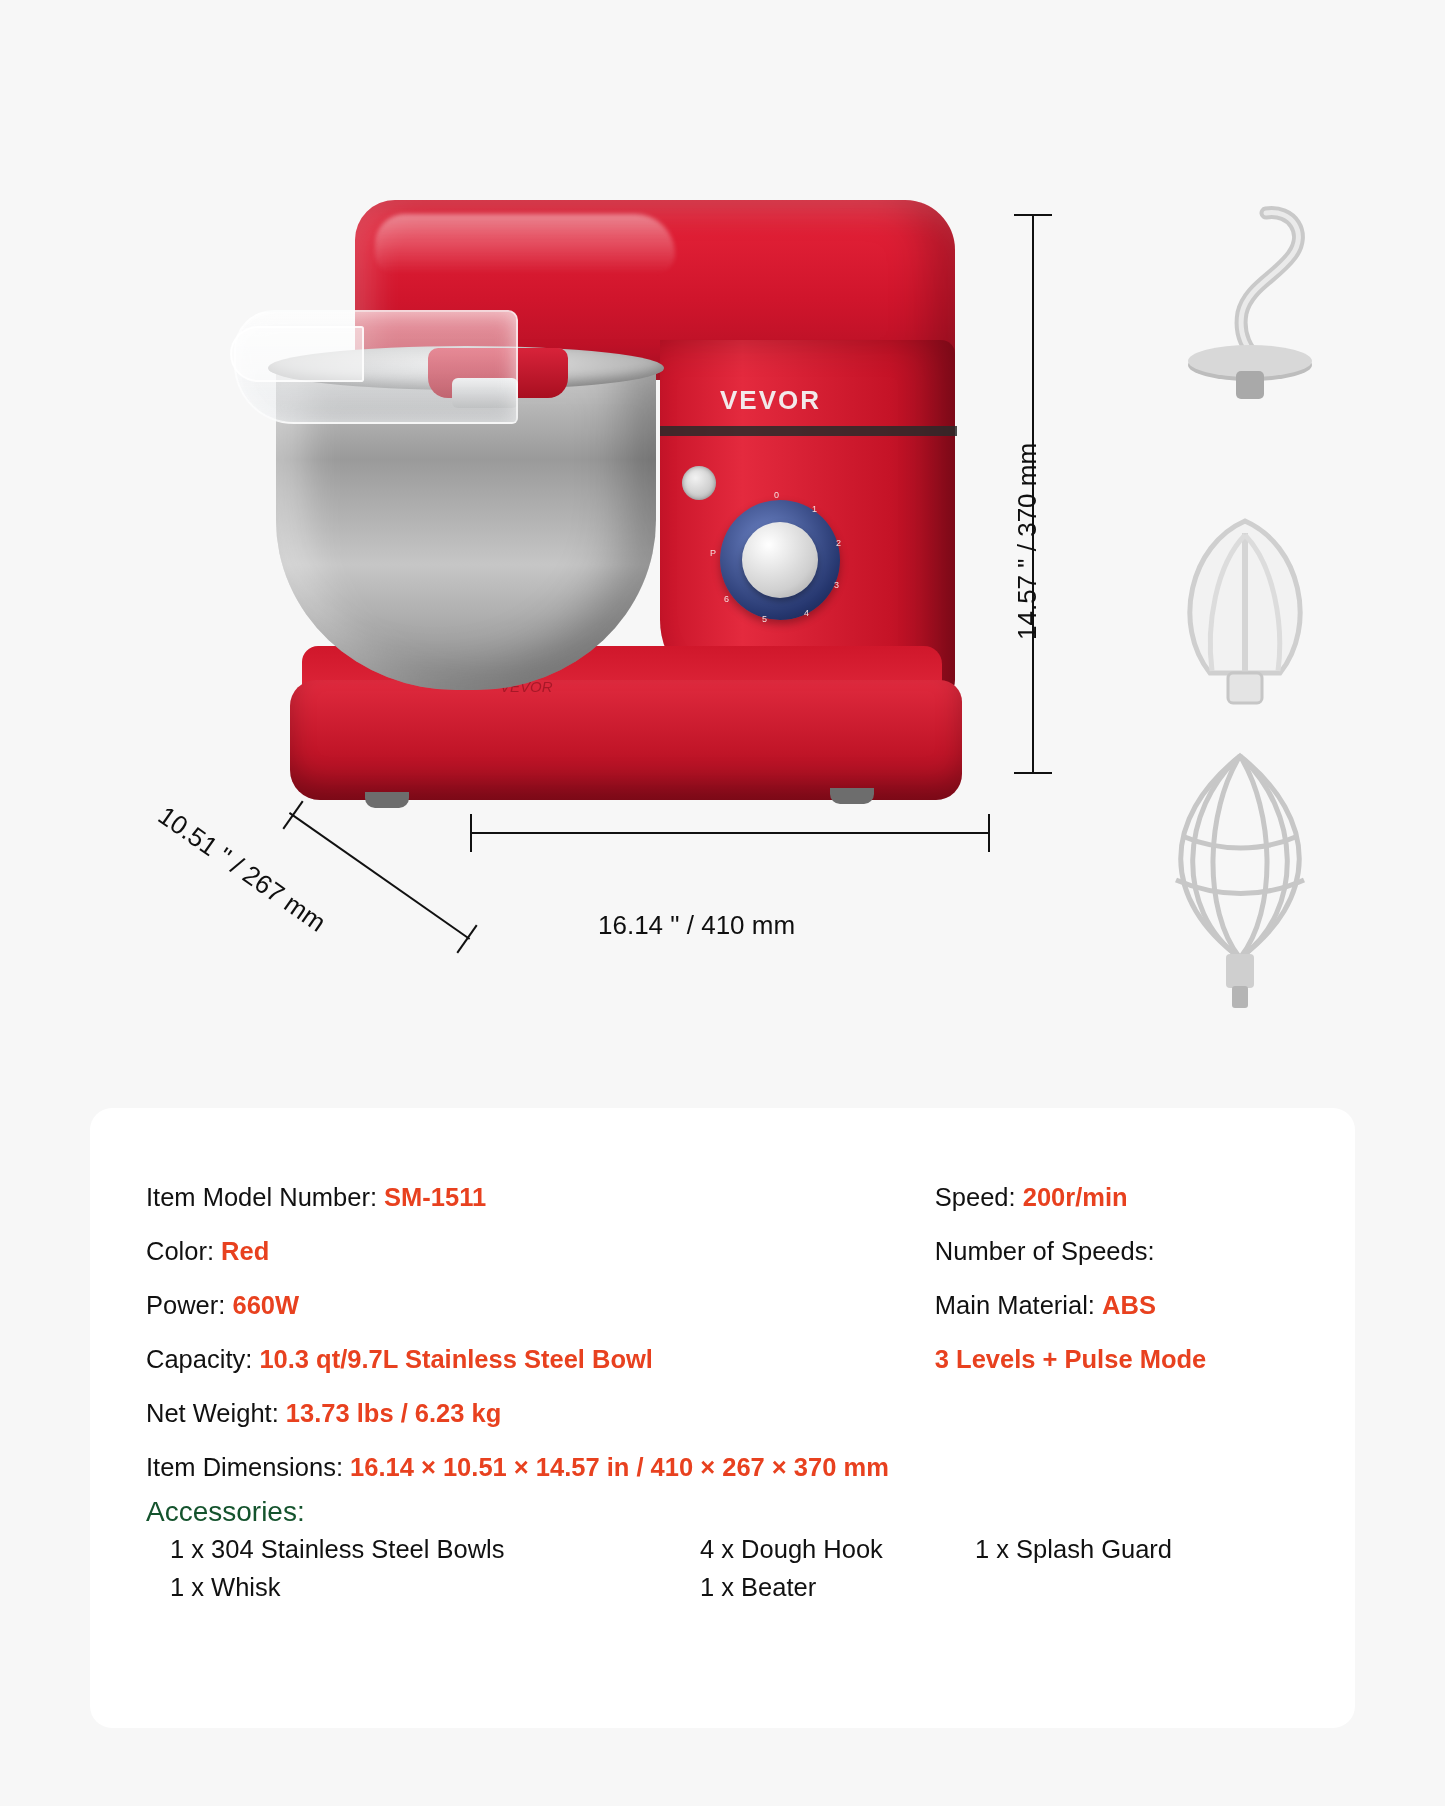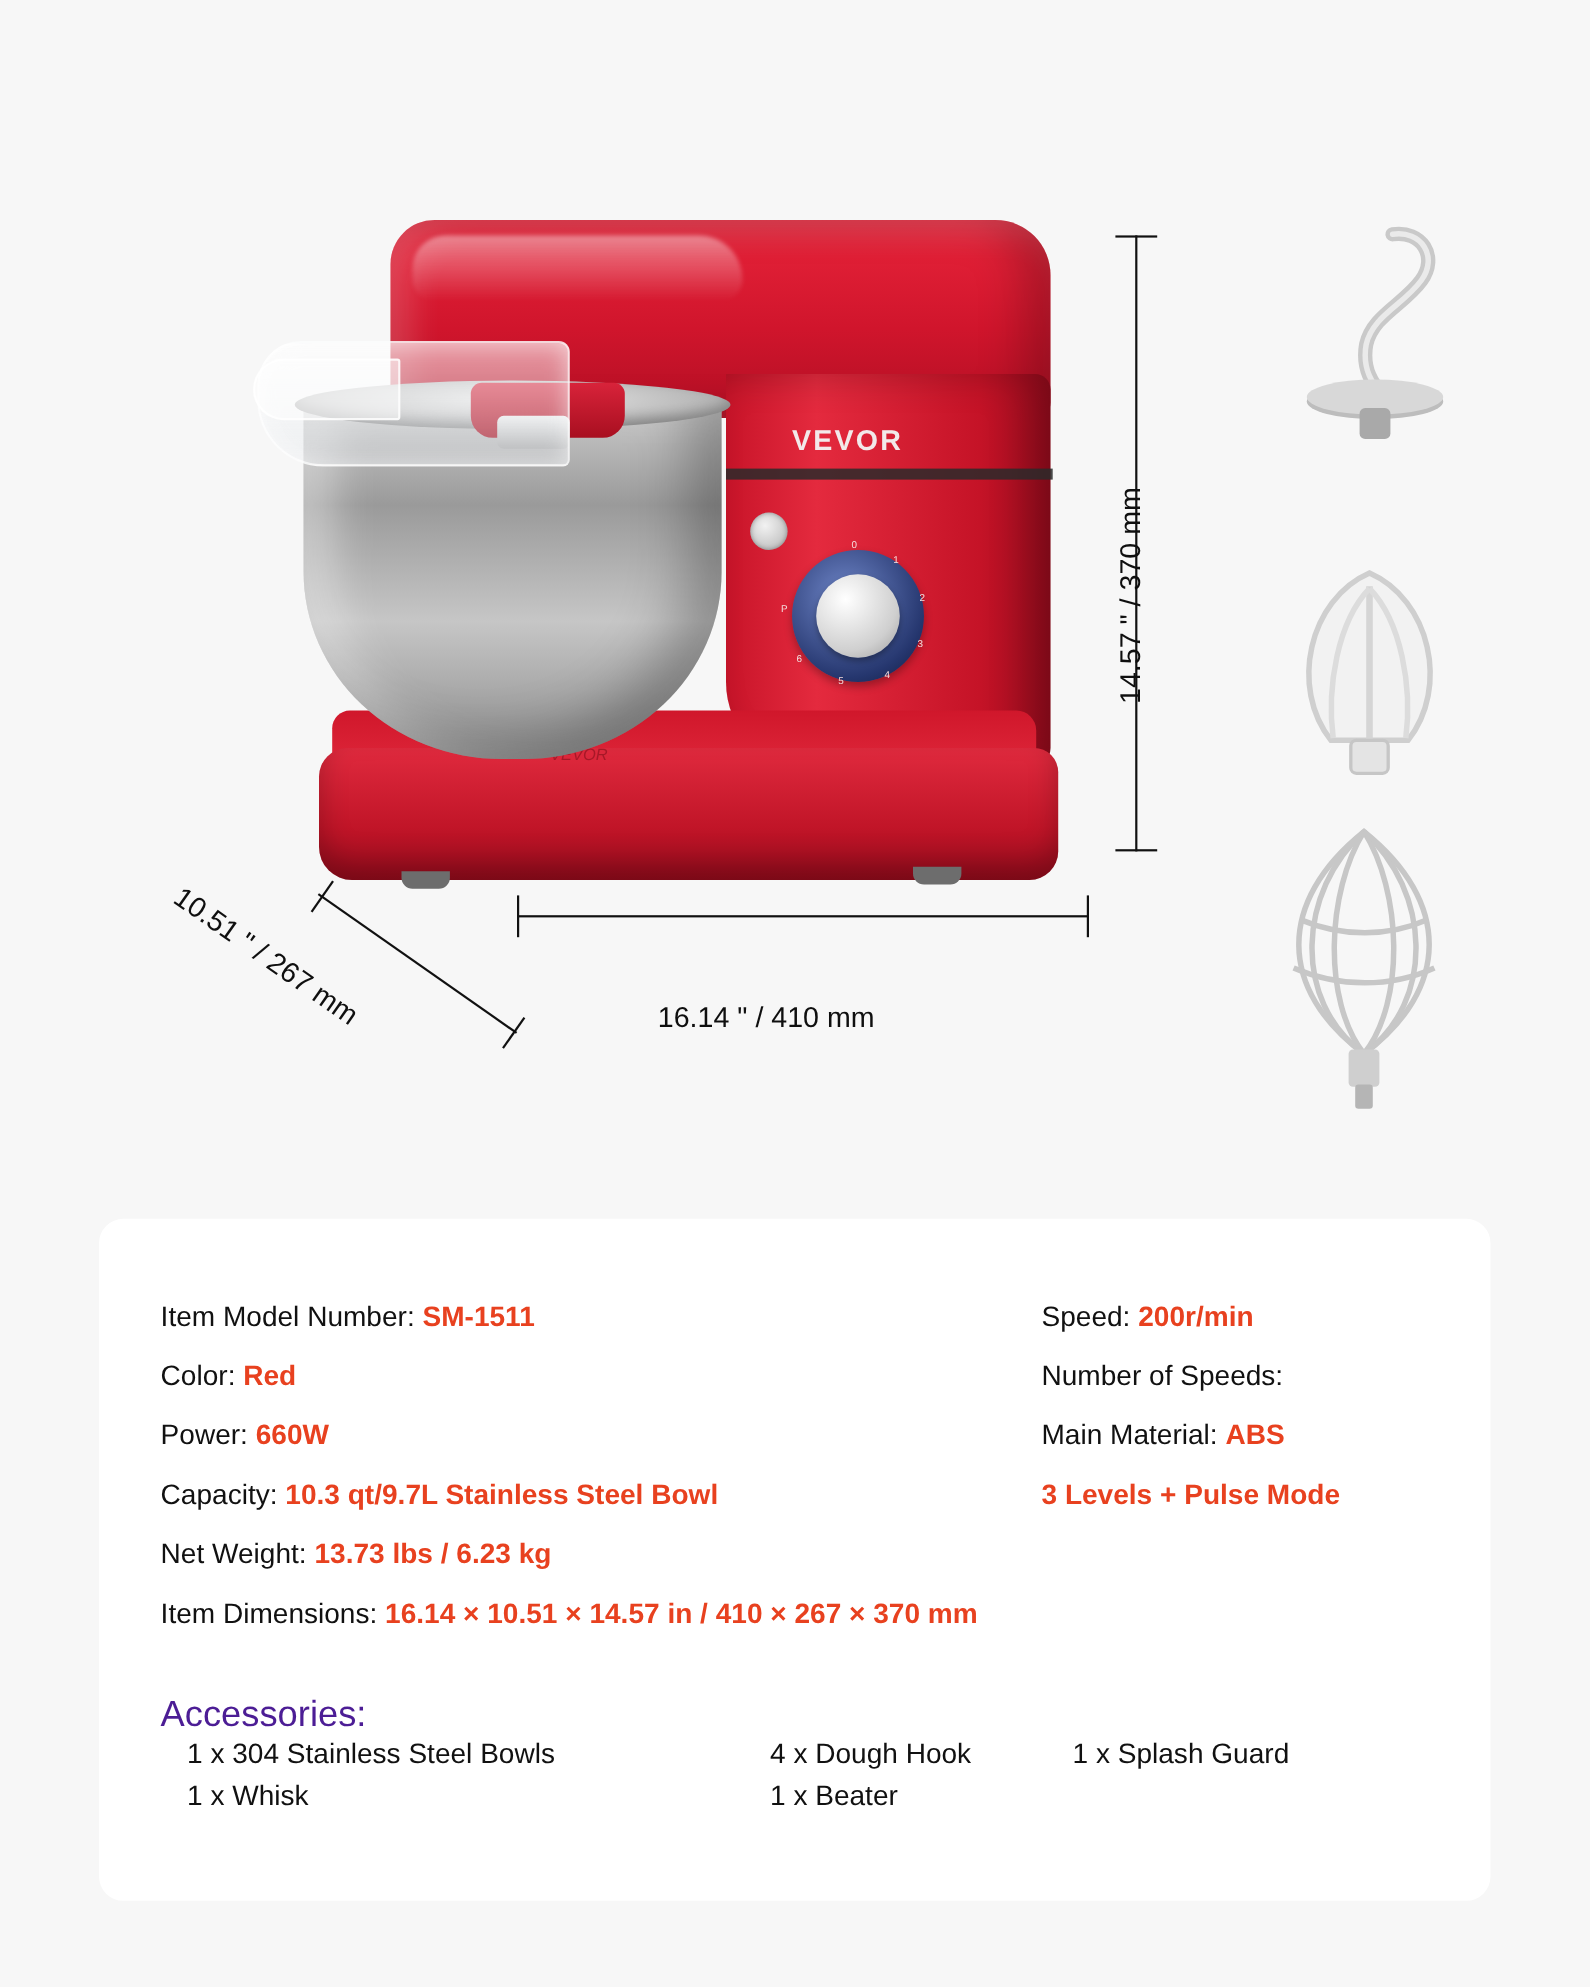--- a/index.html
+++ b/index.html
@@ -262,38 +262,37 @@
     border-radius: 22px;
   }
   .spec-grid {
     position: absolute;
     left: 56px;
     top: 62px;
     width: 1160px;
   }
   .spec-cols {
     display: flex;
-    gap: 12px;
+    gap: 0;
   }
   .col-left { width: 770px; }
   .col-right { width: 390px; margin-left: 46px; }
   .spec-row {
     font-size: 25.5px;
     line-height: 54px;
     color: #111;
     white-space: nowrap;
   }
   .spec-row .val {
     color: #e8411f;
     font-weight: 700;
   }
   .acc-title {
-    margin-top: 46px;
-    font-size: 33px;
-    color: #4c1d95;
+    font-size: 28px;
+    color: #14532d;
     line-height: 36px;
   }
   .acc-grid {
     display: grid;
     grid-template-columns: 530px 275px auto;
     font-size: 25.5px;
     line-height: 38px;
     color: #111;
     margin-left: 24px;
   }

